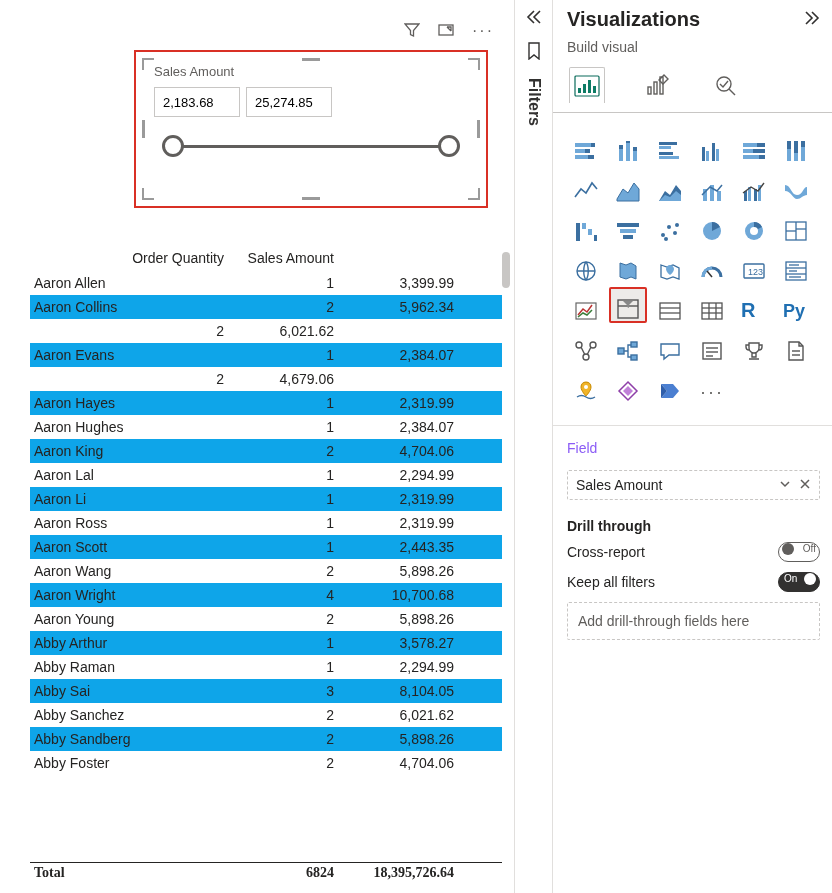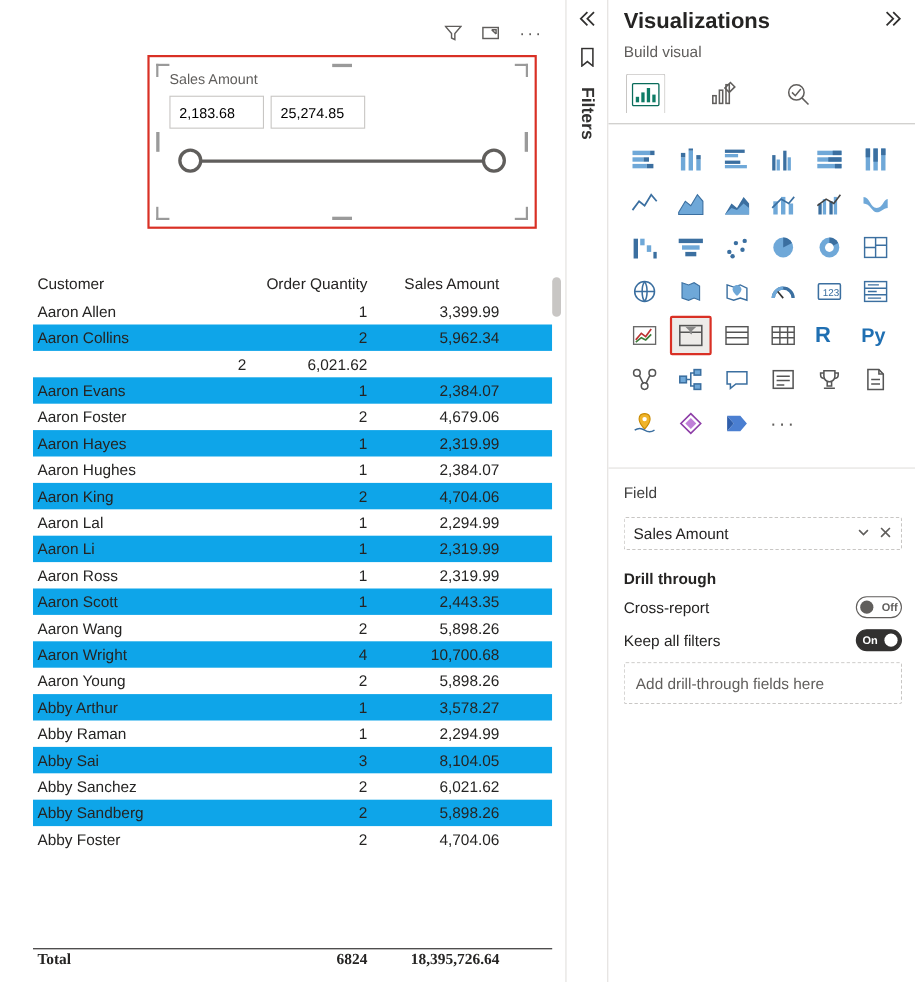--- a/index.html
+++ b/index.html
@@ -131,42 +131,42 @@
     border-radius:2px 2px 0 0;
     position:relative;
   }
   .tab-underline { height:1px; background:#c8c6c4; margin:-1px -14px 6px -14px; }
 
   .viz-grid {
     display:grid; grid-template-columns:repeat(6,38px); gap:4px;
     margin-bottom:8px;
   }
   .viz-item {
-    width:38px; height:36px; display:flex; align-items:center; justify-content:center;
+    width:38px; height:36px; display:flex; align-items:flex-end; justify-content:center;
     cursor:pointer; border-radius:2px; position:relative;
   }
   .viz-item.selected { border:2px solid #d93025; background:#edebe9; }
   .viz-item svg { display:block; }
   .ellipsis-item { font-size:18px; color:#605e5c; letter-spacing:2px; }
 
   .section-divider { height:1px; background:#e1dfdd; margin:6px -14px; }
 
-  .field-label { font-size:14px; color:#404040; margin-bottom:6px; }
+  .field-label { font-size:14px; color:#8b5cf6; margin-bottom:6px; }
   .field-well {
     border:1px dashed #c8c6c4; border-radius:2px;
     padding:6px 8px; display:flex; align-items:center; justify-content:space-between;
     font-size:14px; background:#fff;
   }
   .field-well .actions { display:flex; gap:8px; color:#605e5c; }
 
   .drill-section h3 { font-size:14px; font-weight:600; margin:10px 0 8px; }
   .toggle-row { display:flex; align-items:center; justify-content:space-between; font-size:14px; margin-bottom:10px;}
   .toggle {
     position:relative; width:42px; height:20px; border-radius:10px; cursor:pointer;
-    display:flex; align-items:center;font-weight:bold;
+    display:flex; 
   }
   .toggle.off { border:1px solid #605e5c; background:#fff; justify-content:flex-end; padding-right:3px;}
   .toggle.off .knob { width:12px;height:12px;border-radius:50%;background:#605e5c; position:absolute; left:3px;}
   .toggle.off .txt { font-size:10px; color:#605e5c; }
   .toggle.on { background:#323130; justify-content:flex-start; padding-left:5px; border:1px solid #323130;}
   .toggle.on .knob { width:12px;height:12px;border-radius:50%;background:#fff; position:absolute; right:3px;}
   .toggle.on .txt { font-size:10px; color:#fff; }
 
   .drill-drop {
     border:1px dashed #c8c6c4; border-radius:2px;
@@ -212,21 +212,20 @@
       <div class="slider-track">
         <div class="slider-line"></div>
         <div class="slider-thumb left"></div>
         <div class="slider-thumb right"></div>
       </div>
     </div>
   </div>
 
   <div class="table-wrap">
     <div class="table-header">
-      <div>Customer</div>
       <div class="num">Order Quantity</div>
       <div class="num">Sales Amount</div>
     </div>
     <div class="table-body" id="table-body">
         <div class="table-row">
           <div>Aaron Allen</div>
     <div class="num">1</div>
     <div class="num">3,399.99</div>
         </div>
         <div class="table-row alt">
@@ -237,21 +236,20 @@
         <div class="table-row">
     <div class="num">2</div>
     <div class="num">6,021.62</div>
         </div>
         <div class="table-row alt">
           <div>Aaron Evans</div>
     <div class="num">1</div>
     <div class="num">2,384.07</div>
         </div>
         <div class="table-row">
-          <div>Aaron Foster</div>
     <div class="num">2</div>
     <div class="num">4,679.06</div>
         </div>
         <div class="table-row alt">
           <div>Aaron Hayes</div>
     <div class="num">1</div>
     <div class="num">2,319.99</div>
         </div>
         <div class="table-row">
           <div>Aaron Hughes</div>

